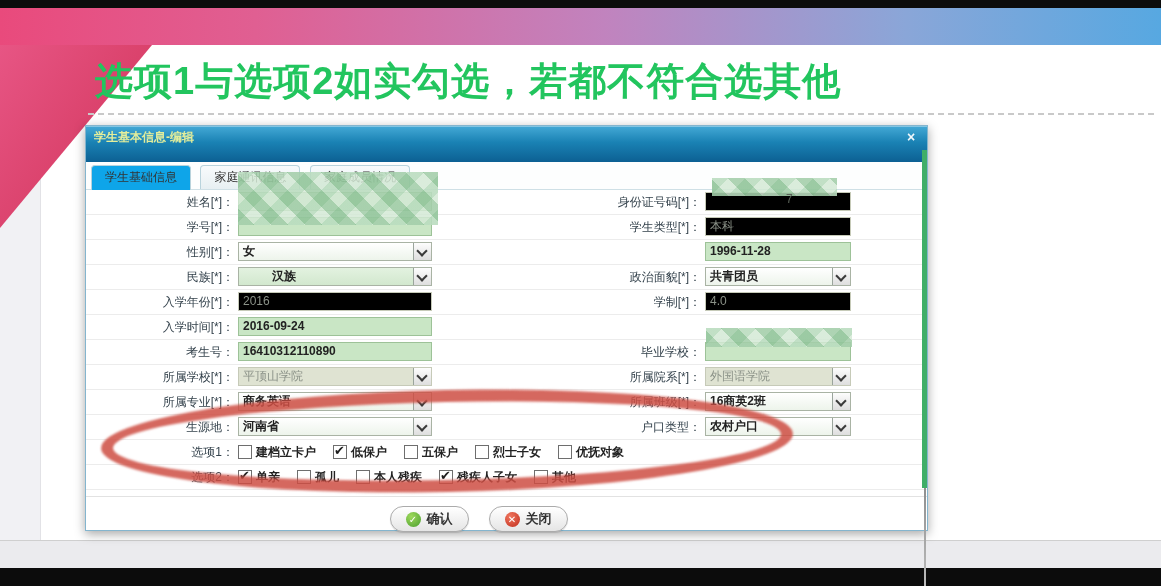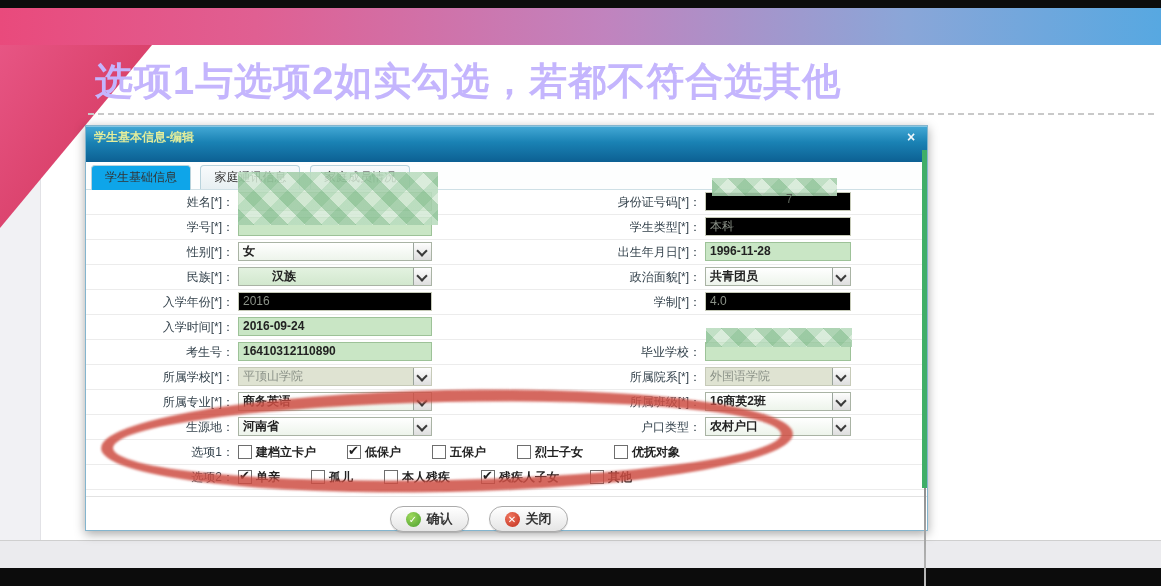--- a/index.html
+++ b/index.html
@@ -12,21 +12,21 @@
   .slide{position:absolute;left:40px;top:45px;width:1121px;height:495px;background:#ffffff;}
   .gutter{position:absolute;left:0;top:45px;width:40px;height:495px;background:#f1f1f4;border-right:1px solid #e2e2e6;}
   .pinktri{position:absolute;left:0;top:45px;width:152px;height:183px;
     background:linear-gradient(125deg,#e75584 0%,#d94069 60%,#cf3a60 100%);
     clip-path:polygon(0 0,100% 0,0 100%);}
   .bottomstrip{position:absolute;left:0;top:540px;width:1161px;height:28px;background:#ebebee;border-top:1px solid #cfcfcf;}
   .bottombar{position:absolute;left:0;top:568px;width:1161px;height:18px;background:#0c0c0c;}
 
   
   .headline{position:absolute;left:95px;top:56px;font-size:38px;font-weight:700;
-    color:#c4b5fd;letter-spacing:1px;white-space:nowrap;}
+    color:#22c55e;letter-spacing:1px;white-space:nowrap;}
   .dashline{position:absolute;left:88px;top:113px;width:1066px;border-top:2px dashed #c9c9c9;}
 
   
   .dialog{position:absolute;left:85px;top:125px;width:841px;height:404px;background:#ffffff;
     border:1px solid #84b5ce;box-shadow:0 3px 10px rgba(0,0,0,.35);}
   .titlebar{height:36px;line-height:23px;padding-left:8px;
     background:linear-gradient(180deg,#44a9d6 0%,#1a82b4 45%,#0c6093 100%);
     box-shadow:inset 0 1px 0 rgba(255,255,255,.35);
     color:#e4ee9b;font-size:12px;font-weight:700;position:relative;}
   .closebtn{position:absolute;right:8px;top:3px;width:16px;height:16px;line-height:16px;text-align:center;
@@ -62,21 +62,21 @@
 
   
   .mosaic{position:absolute;z-index:4;pointer-events:none;filter:blur(.6px);
     background:
       repeating-linear-gradient(45deg, rgba(126,184,136,.45) 0 12px, rgba(235,245,235,.25) 12px 24px),
       repeating-linear-gradient(135deg, rgba(146,200,156,.40) 0 12px, rgba(255,255,255,.18) 12px 24px),
       rgba(186,220,190,.75);}
   .idchar{position:absolute;top:2px;font-size:12px;color:#5a6258;z-index:5;}
 
   
-  .cbgroup{position:absolute;left:152px;top:0;height:24px;display:flex;align-items:center;gap:31px;}
+  .cbgroup{position:absolute;left:152px;top:0;height:24px;display:flex;align-items:center;gap:17px;}
   .cbitem{display:flex;align-items:center;gap:4px;font-size:12px;font-weight:700;color:#222;}
   .cb{width:12px;height:12px;border:1px solid #6e6e6e;background:#fff;position:relative;flex:0 0 auto;}
   .cb.checked::after{content:"\2714";position:absolute;left:0;top:-3px;font-size:13px;color:#1c1c1c;}
 
   
   .footer{position:relative;height:52px;text-align:center;}
   .footer::before{content:"";position:absolute;left:0;right:0;top:6px;border-top:1px solid #e2e2e2;}
   .btnwrap{display:inline-flex;gap:20px;margin-top:16px;margin-right:56px;}
   .btn{display:inline-flex;align-items:center;gap:6px;height:24px;padding:0 15px;
     border:1px solid #ababab;border-radius:13px;background:linear-gradient(#ffffff,#e5e5e5);
@@ -133,21 +133,20 @@
     <div class="row">
       <span class="lbl l">学号[*]：</span>
       <div class="fld l inp green"></div>
       <span class="lbl r">学生类型[*]：</span>
       <div class="fld r inp ro">本科</div>
     </div>
 
     <div class="row">
       <span class="lbl l">性别[*]：</span>
       <div class="fld l sel"><span>女</span><span class="arr"></span></div>
-      <span class="lbl r">出生年月日[*]：</span>
       <div class="fld r inp green">1996-11-28</div>
     </div>
 
     <div class="row">
       <span class="lbl l">民族[*]：</span>
       <div class="fld l sel" style="background:linear-gradient(#e3f2e0,#d2e8ce);padding-left:33px;"><span>汉族</span><span class="arr"></span></div>
       <span class="lbl r">政治面貌[*]：</span>
       <div class="fld r sel"><span>共青团员</span><span class="arr"></span></div>
     </div>
 

